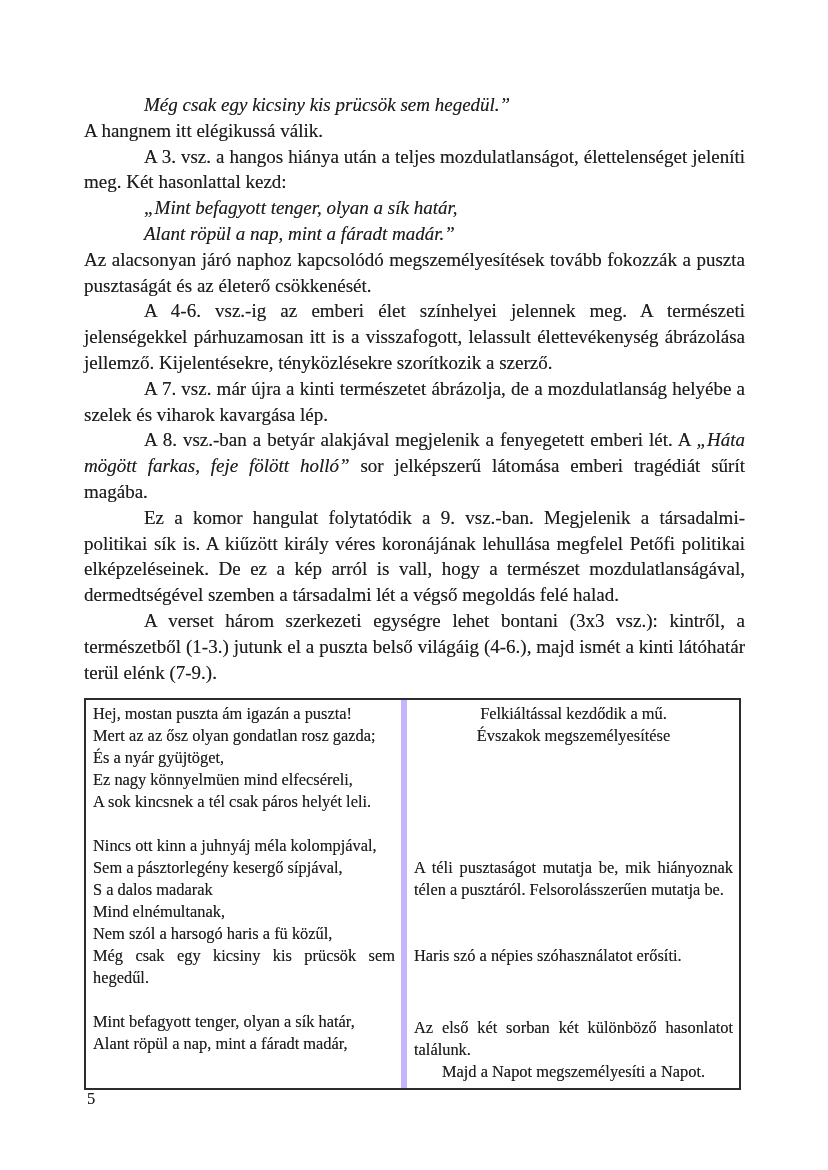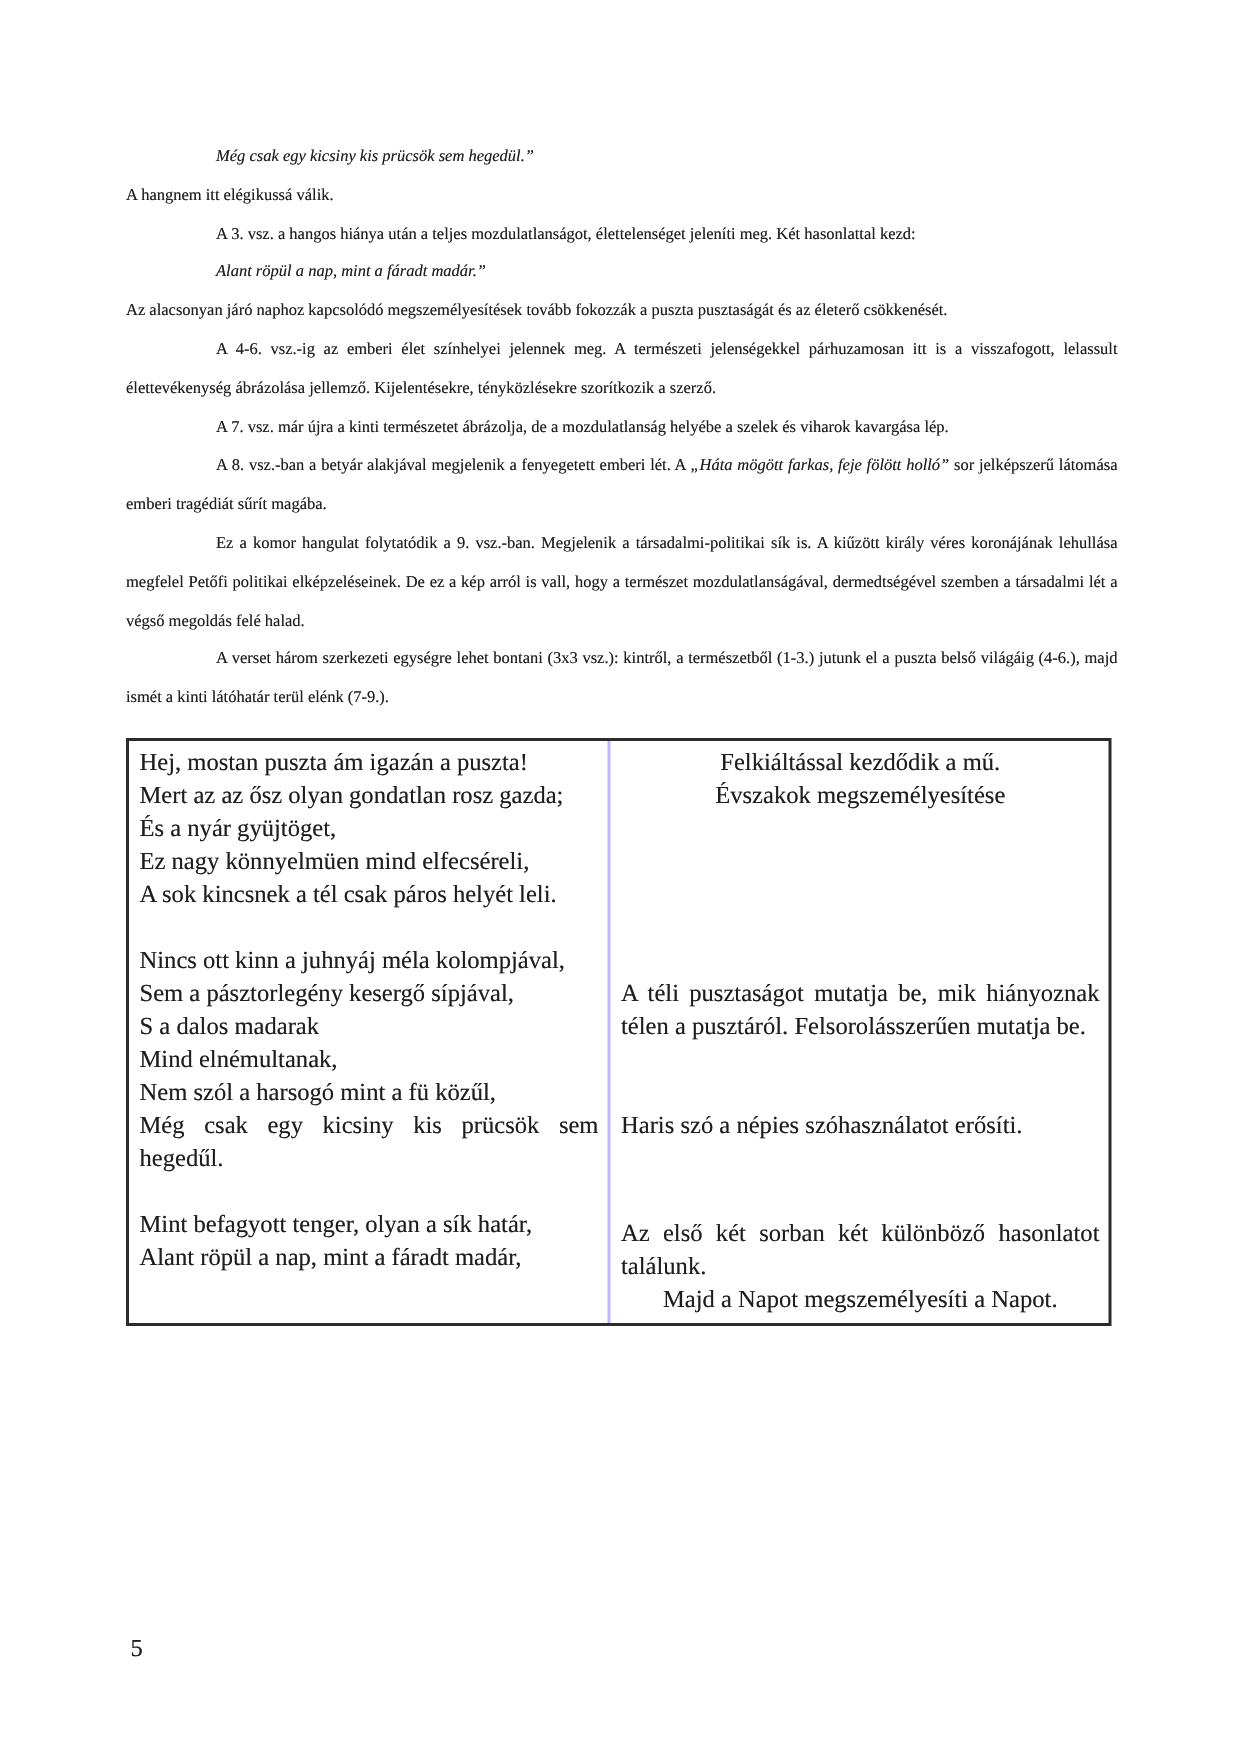--- a/index.html
+++ b/index.html
@@ -10,21 +10,21 @@
     font-family:"Liberation Serif", serif;
     color:#1e1e1e;
     overflow:hidden;
     text-shadow: 0 0 .4px rgba(20,20,20,.55);
   }
   .body-text {
     position:absolute; left:84px; top:92px; width:661px;
   }
   .body-text p {
     margin:0;
-    font-size:11px;
+    font-size:19px;
     line-height:25.8px;
     text-align:justify;
   }
   .indent { text-indent:60px; }
   .quote {
     font-style:italic;
     text-align:left !important;
   }
   .it { font-style:italic; }
 
@@ -37,21 +37,21 @@
     background:#ffffff;
   }
   .cell {
     box-sizing:border-box;
     font-size:16.4px;
     line-height:22px;
     padding:3px 6px 5px 7px;
   }
   .cell-left {
     width:321px;
-    border-right:2px solid #c4b5fd;
+    border-right:6px solid #c4b5fd;
   }
   .cell-right {
     width:332px;
     flex:1;
   }
   .stanza { margin:0; }
   .stanza + .stanza { margin-top:22px; }
   .pline { text-align:justify; }
   .note-para { margin:0; text-align:justify; }
   .nl { text-align:center; }
@@ -66,20 +66,21 @@
 </style>
 </head>
 <body>
 
 <div class="page">
 
   <div class="body-text">
     <p class="quote indent">Még csak egy kicsiny kis prücsök sem hegedül.”</p>
     <p>A hangnem itt elégikussá válik.</p>
     <p class="indent">A 3. vsz. a hangos hiánya után a teljes mozdulatlanságot, élettelenséget jeleníti meg. Két hasonlattal kezd:</p>
+    <p class="quote indent">„Mint befagyott tenger, olyan a sík határ,</p>
     <p class="quote indent">Alant röpül a nap, mint a fáradt madár.”</p>
     <p>Az alacsonyan járó naphoz kapcsolódó megszemélyesítések tovább fokozzák a puszta pusztaságát és az életerő csökkenését.</p>
     <p class="indent">A 4-6. vsz.-ig az emberi élet színhelyei jelennek meg. A természeti jelenségekkel párhuzamosan itt is a visszafogott, lelassult élettevékenység ábrázolása jellemző. Kijelentésekre, tényközlésekre szorítkozik a szerző.</p>
     <p class="indent">A 7. vsz. már újra a kinti természetet ábrázolja, de a mozdulatlanság helyébe a szelek és viharok kavargása lép.</p>
     <p class="indent"><span>A 8. vsz.-ban a betyár alakjával megjelenik a fenyegetett emberi lét. A </span><span class="it">„Háta mögött farkas, feje fölött holló”</span><span> sor jelképszerű látomása emberi tragédiát sűrít magába.</span></p>
     <p class="indent">Ez a komor hangulat folytatódik a 9. vsz.-ban. Megjelenik a társadalmi-politikai sík is. A kiűzött király véres koronájának lehullása megfelel Petőfi politikai elképzeléseinek. De ez a kép arról is vall, hogy a természet mozdulatlanságával, dermedtségével szemben a társadalmi lét a végső megoldás felé halad.</p>
     <p class="indent">A verset három szerkezeti egységre lehet bontani (3x3 vsz.): kintről, a természetből (1-3.) jutunk el a puszta belső világáig (4-6.), majd ismét a kinti látóhatár terül elénk (7-9.).</p>
 
     <div class="analysis-table">
       <div class="cell cell-left">
@@ -88,21 +89,21 @@
           <div class="pline">Mert az az ősz olyan gondatlan rosz gazda;</div>
           <div class="pline">És a nyár gyüjtöget,</div>
           <div class="pline">Ez nagy könnyelmüen mind elfecséreli,</div>
           <div class="pline">A sok kincsnek a tél csak páros helyét leli.</div>
         </div>
         <div class="stanza">
           <div class="pline">Nincs ott kinn a juhnyáj méla kolompjával,</div>
           <div class="pline">Sem a pásztorlegény kesergő sípjával,</div>
           <div class="pline">S a dalos madarak</div>
           <div class="pline">Mind elnémultanak,</div>
-          <div class="pline">Nem szól a harsogó mint a fü közűl,</div>
+          <div class="pline">Nem szól a harsogó haris a fü közűl,</div>
           <div class="pline">Még csak egy kicsiny kis prücsök sem hegedűl.</div>
         </div>
         <div class="stanza">
           <div class="pline">Mint befagyott tenger, olyan a sík határ,</div>
           <div class="pline">Alant röpül a nap, mint a fáradt madár,</div>
         </div>
       </div>
       <div class="cell cell-right">
         <div class="note-para nl">Felkiáltással kezdődik a mű.</div>
         <div class="note-para nl">Évszakok megszemélyesítése</div>

